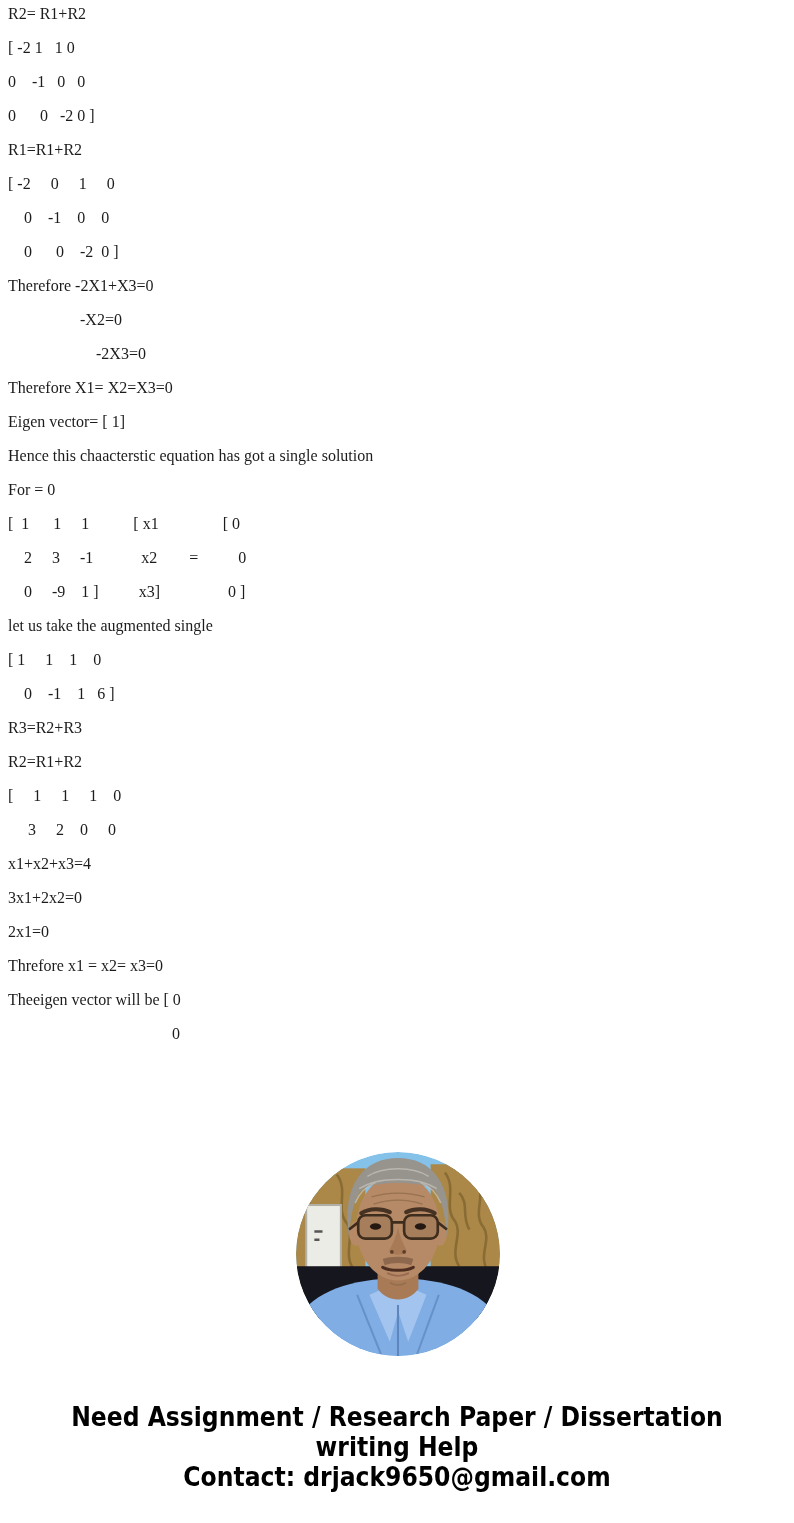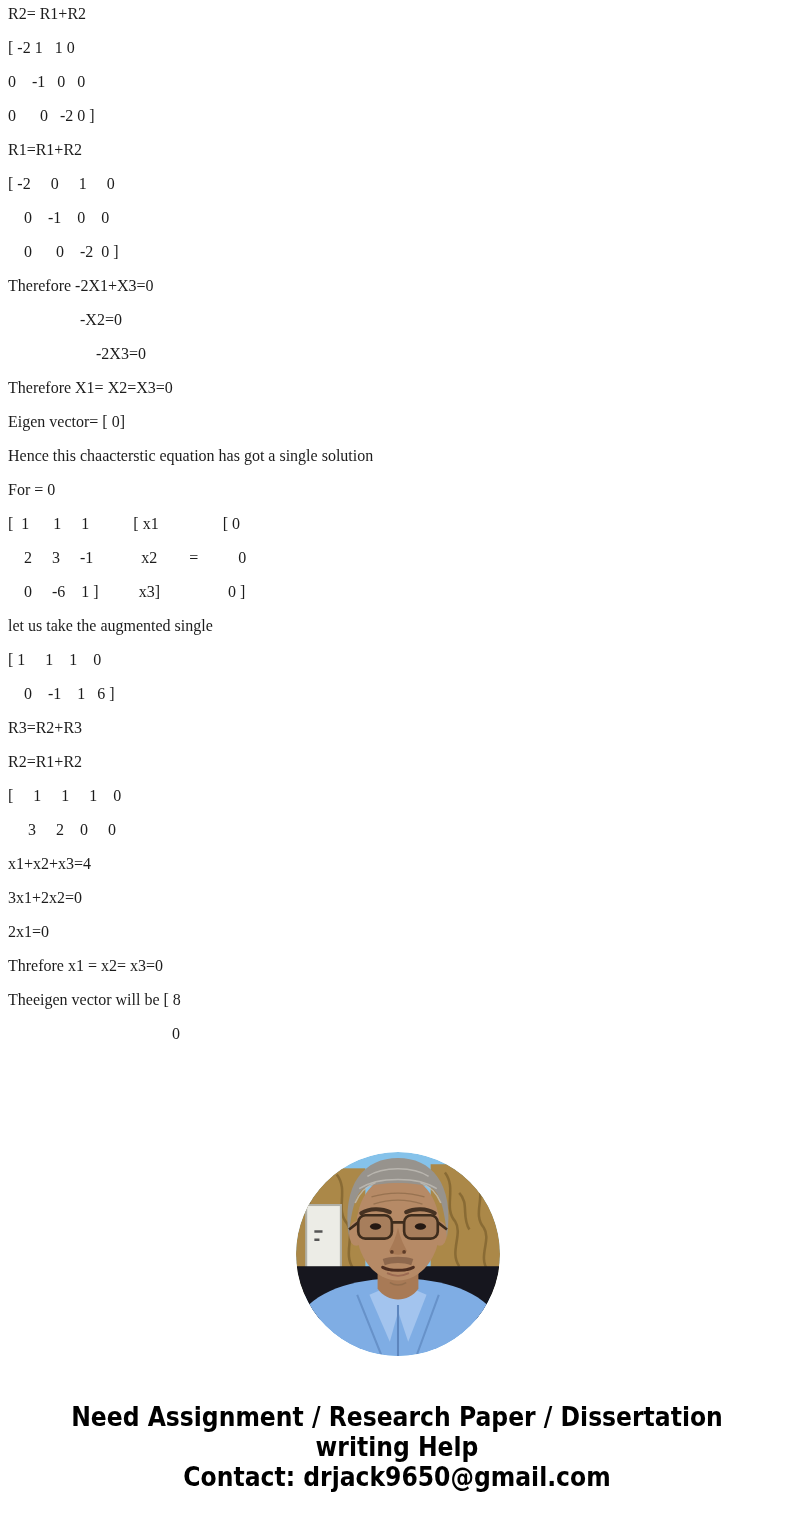--- a/index.html
+++ b/index.html
@@ -42,38 +42,38 @@
     <div class="doc-line">0    -1   0   0</div>
     <div class="doc-line">0      0   -2 0 ]</div>
     <div class="doc-line">R1=R1+R2</div>
     <div class="doc-line">[ -2     0     1     0</div>
     <div class="doc-line">    0    -1    0    0</div>
     <div class="doc-line">    0      0    -2  0 ]</div>
     <div class="doc-line">Therefore -2X1+X3=0</div>
     <div class="doc-line">                  -X2=0</div>
     <div class="doc-line">                      -2X3=0</div>
     <div class="doc-line">Therefore X1= X2=X3=0</div>
-    <div class="doc-line">Eigen vector= [ 0]</div>
+    <div class="doc-line">Eigen vector= [ 1]</div>
     <div class="doc-line">Hence this chaacterstic equation has got a single solution</div>
     <div class="doc-line">For = 0</div>
     <div class="doc-line">[  1      1     1           [ x1                [ 0</div>
     <div class="doc-line">    2     3     -1            x2        =          0</div>
-    <div class="doc-line">    0     -6    1 ]          x3]                 0 ]</div>
+    <div class="doc-line">    0     -9    1 ]          x3]                 0 ]</div>
     <div class="doc-line">let us take the augmented single</div>
     <div class="doc-line">[ 1     1    1    0</div>
     <div class="doc-line">    0    -1    1   6 ]</div>
     <div class="doc-line">R3=R2+R3</div>
     <div class="doc-line">R2=R1+R2</div>
     <div class="doc-line">[     1     1     1    0</div>
     <div class="doc-line">     3     2    0     0</div>
     <div class="doc-line">x1+x2+x3=4</div>
     <div class="doc-line">3x1+2x2=0</div>
     <div class="doc-line">2x1=0</div>
     <div class="doc-line">Threfore x1 = x2= x3=0</div>
-    <div class="doc-line">Theeigen vector will be [ 8</div>
+    <div class="doc-line">Theeigen vector will be [ 0</div>
     <div class="doc-line">                                         0</div>
   </div>
 
 <div class="avatar">
   <svg width="204" height="204" viewBox="0 0 200 200">
     <defs>
       <clipPath id="circ">
           <circle cx="100" cy="100" r="100"></circle>
         </clipPath>
     </defs>

